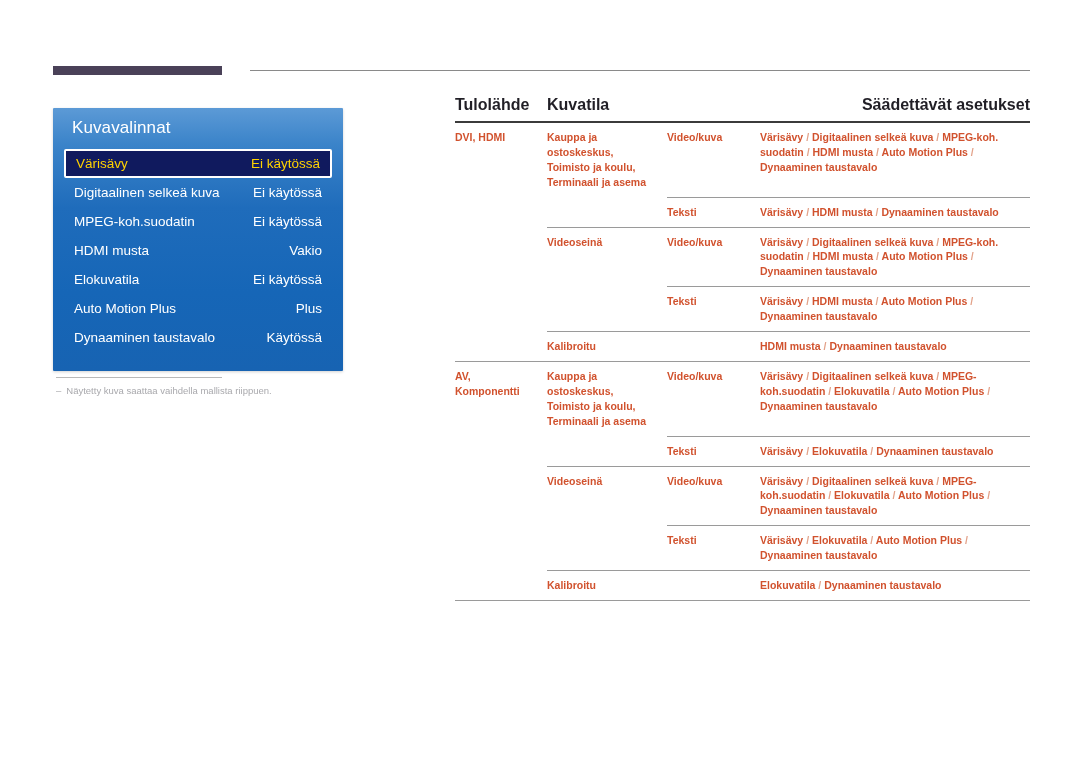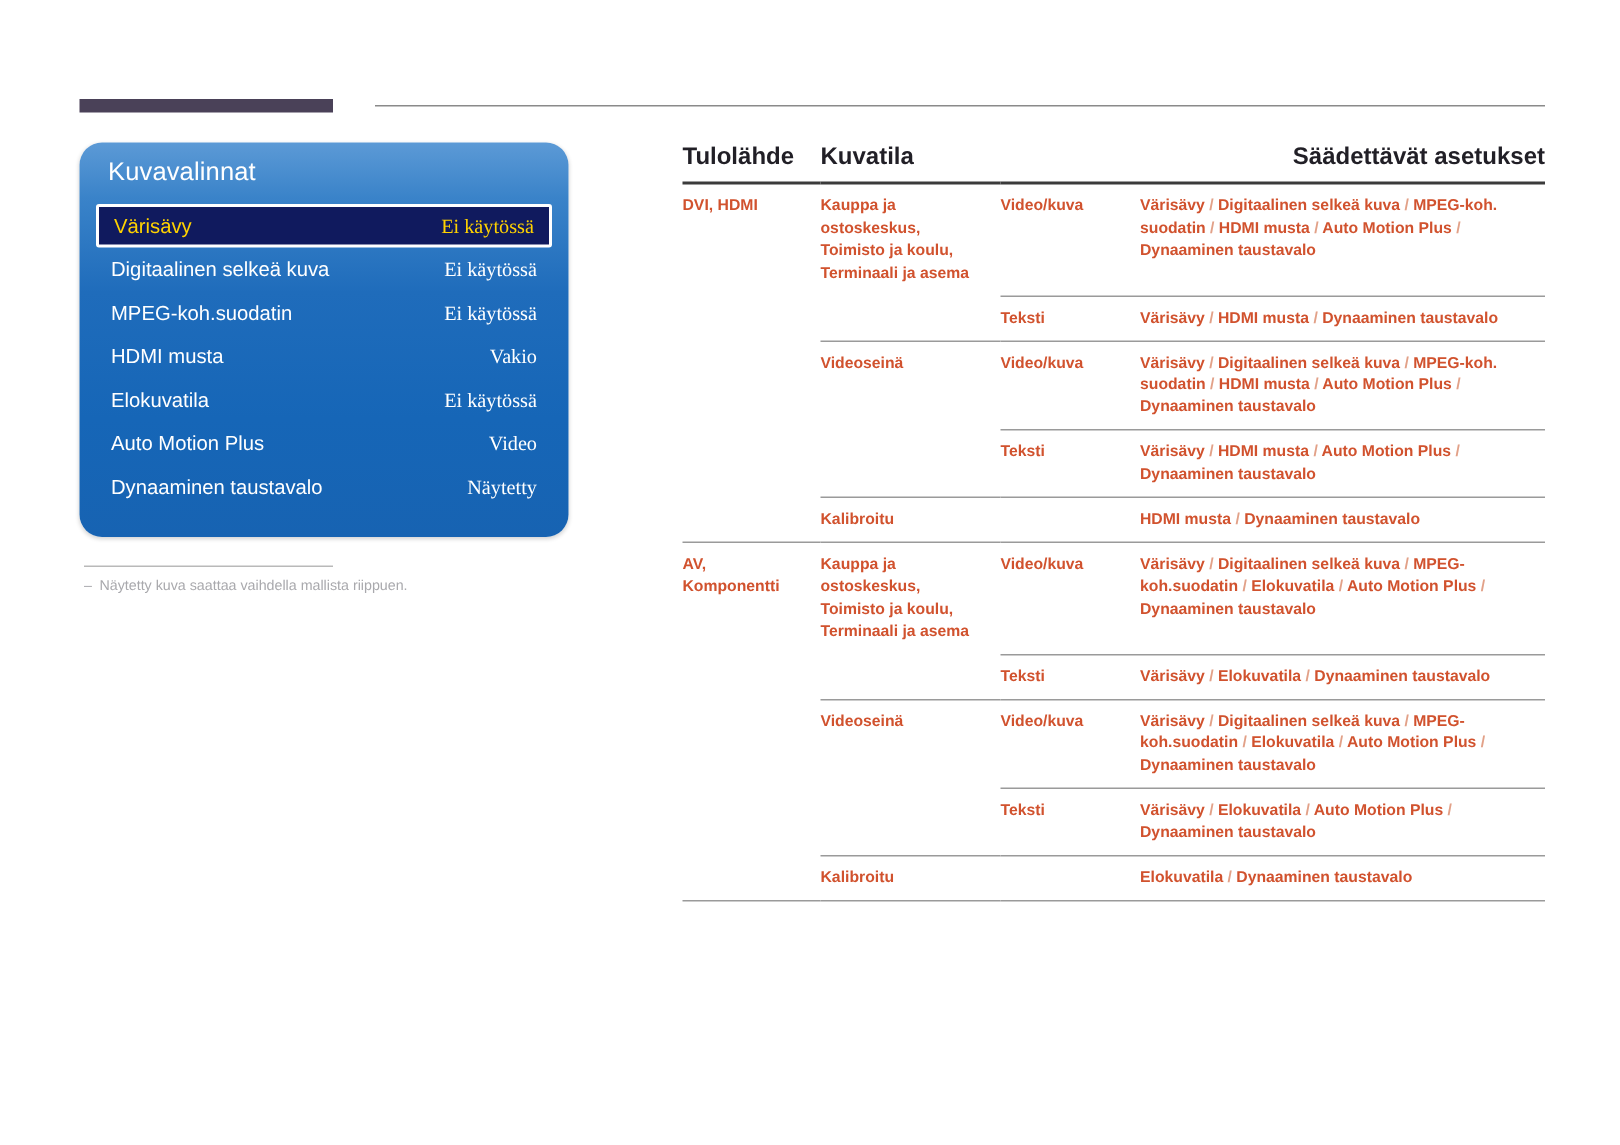--- a/index.html
+++ b/index.html
@@ -32,24 +32,24 @@
     top: 70px;
     width: 780px;
     height: 1px;
     background: #8a8a8a;
   }
 
   
   #osd-panel {
     position: absolute;
     left: 53px;
-    top: 95px;
-    width: 326px;
+    top: 108px;
+    width: 290px;
     height: 263px;
-    border-radius: 15px;
+    border-radius: 1px;
     background: linear-gradient(180deg, #5c9ad6 0%, #3a83c9 14%, #1f6cbb 38%, #1666b7 70%, #1763b2 100%);
     box-shadow: 0 1px 3px rgba(0,0,0,0.18);
     overflow: hidden;
   }
   #osd-title {
     position: absolute;
     left: 19px;
     top: 10px;
     font-size: 17px;
     color: #ffffff;
@@ -66,21 +66,21 @@
     height: 29px;
     display: flex;
     align-items: center;
     justify-content: space-between;
     padding: 0 10px;
     box-sizing: border-box;
     color: #ffffff;
     font-size: 13.5px;
   }
   .osd-row .osd-label { white-space: nowrap; }
-  .osd-row .osd-value { white-space: nowrap; font-family: Liberation Serif, serif; }
+  .osd-row .osd-value { white-space: nowrap; }
   .osd-row.selected {
     background: #101a5e;
     border: 2px solid #ffffff;
     border-radius: 2px;
     height: 29px;
   }
   .osd-row.selected .osd-label,
   .osd-row.selected .osd-value {
     color: #ffd200;
   }
@@ -178,25 +178,25 @@
       <div class="osd-row">
         <span class="osd-label">HDMI musta</span>
         <span class="osd-value">Vakio</span>
       </div>
       <div class="osd-row">
         <span class="osd-label">Elokuvatila</span>
         <span class="osd-value">Ei käytössä</span>
       </div>
       <div class="osd-row">
         <span class="osd-label">Auto Motion Plus</span>
-        <span class="osd-value">Video</span>
+        <span class="osd-value">Plus</span>
       </div>
       <div class="osd-row">
         <span class="osd-label">Dynaaminen taustavalo</span>
-        <span class="osd-value">Näytetty</span>
+        <span class="osd-value">Käytössä</span>
       </div>
     </div>
 </div>
 
 <div id="note-rule"></div>
 <div id="note">
   <span class="dash">‒</span>
   <span>Näytetty kuva saattaa vaihdella mallista riippuen.</span>
 </div>
 

